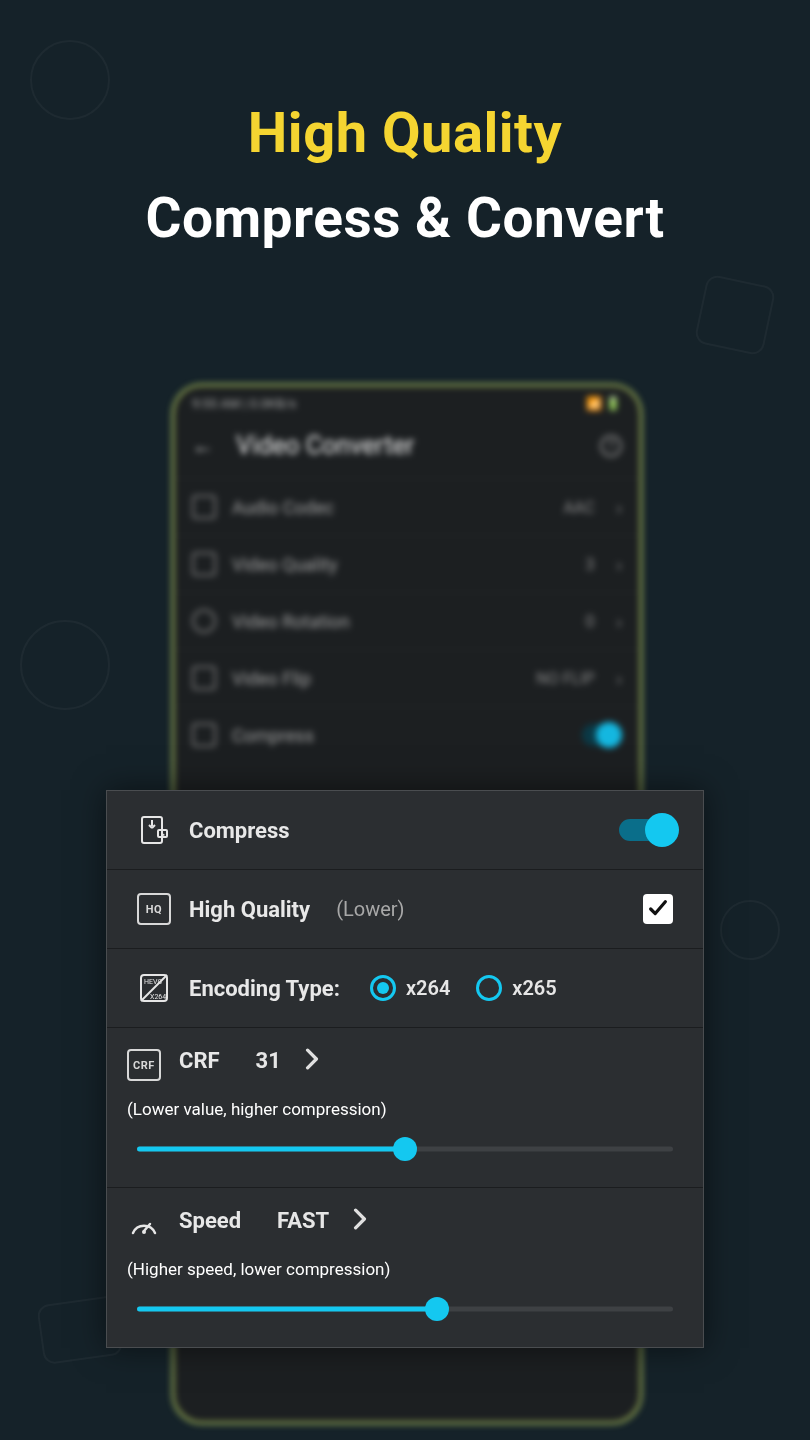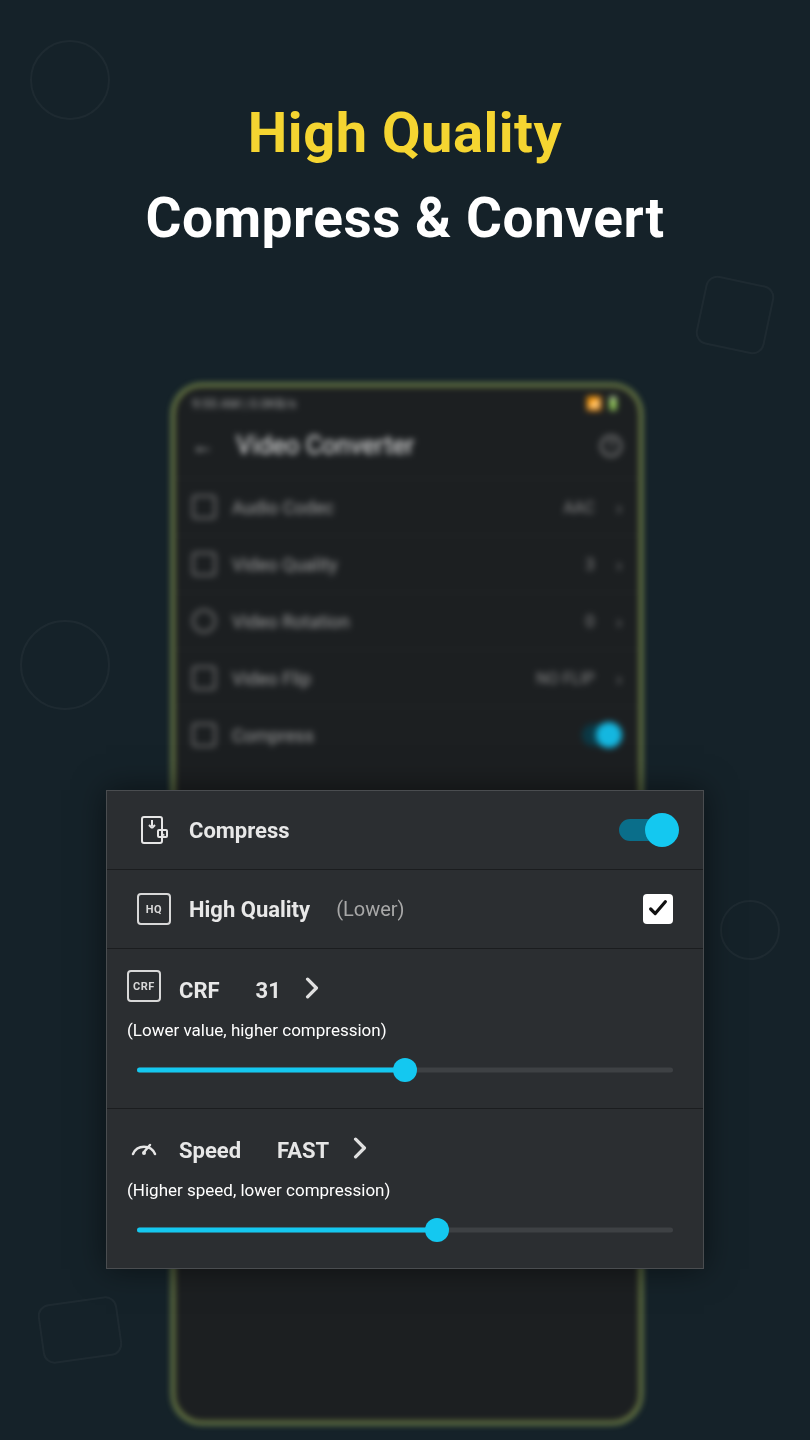--- a/index.html
+++ b/index.html
@@ -183,21 +183,21 @@
 
   
   .rval2 { font-size: 22px; font-weight: 700; color: #E6E6E6; margin-right: 6px; }
   .chev { color: #E0E0E0; }
   .chev svg { width: 14px; height: 22px; }
 
   
   .slider-section { padding: 20px 20px 26px; border-bottom: 1px solid #1b1d1f; }
   .slider-section:last-child { border-bottom: none; }
   .slider-header {
-    display: flex; align-items: flex-end; gap: 18px;
+    display: flex; align-items: flex-start; gap: 18px;
   }
   .slider-hint {
     font-size: 17px;
     color: #ffffff;
     margin-top: 17px;
   }
   .slider-track {
     position: relative;
     height: 24px;
     margin: 18px 10px 0 10px;
@@ -305,20 +305,43 @@
     <span class="c-label">High Quality</span>
     <span class="c-sublabel">(Lower)</span>
     <div class="spacer"></div>
     <div class="checkbox">
       <svg viewBox="0 0 24 24">
           <path d="M4 12 l5 5 l11 -13" fill="none" stroke="#111" stroke-width="3.5" stroke-linecap="round" stroke-linejoin="round"></path>
         </svg>
     </div>
   </div>
 
+  <div class="c-row">
+    <div class="c-icon">
+      <svg viewBox="0 0 32 32" width="32" height="32" fill="none" stroke="#E6E6E6" stroke-width="2">
+        <rect x="3" y="3" width="26" height="26" rx="3"></rect>
+        <path d="M3 29 L29 3"></path>
+        <text x="6" y="12" font-size="7" fill="#E6E6E6" stroke="none">HEVC</text>
+        <text x="12" y="27" font-size="7" fill="#E6E6E6" stroke="none">X264</text>
+      </svg>
+    </div>
+    <span class="c-label">Encoding Type:</span>
+    <div class="radios">
+      <div class="radio">
+        <div class="radio-ring">
+            <div class="radio-dot"></div>
+          </div>
+        <span class="radio-label">x264</span>
+      </div>
+      <div class="radio">
+        <div class="radio-ring unsel"></div>
+        <span class="radio-label">x265</span>
+      </div>
+    </div>
+  </div>
 
   <div class="slider-section">
     <div class="slider-header">
       <div class="c-icon">
         <div class="ico-box">CRF</div>
       </div>
       <span class="c-label">CRF</span>
       <div class="spacer"></div>
       <span class="rval2">31</span>
       <span class="chev">

